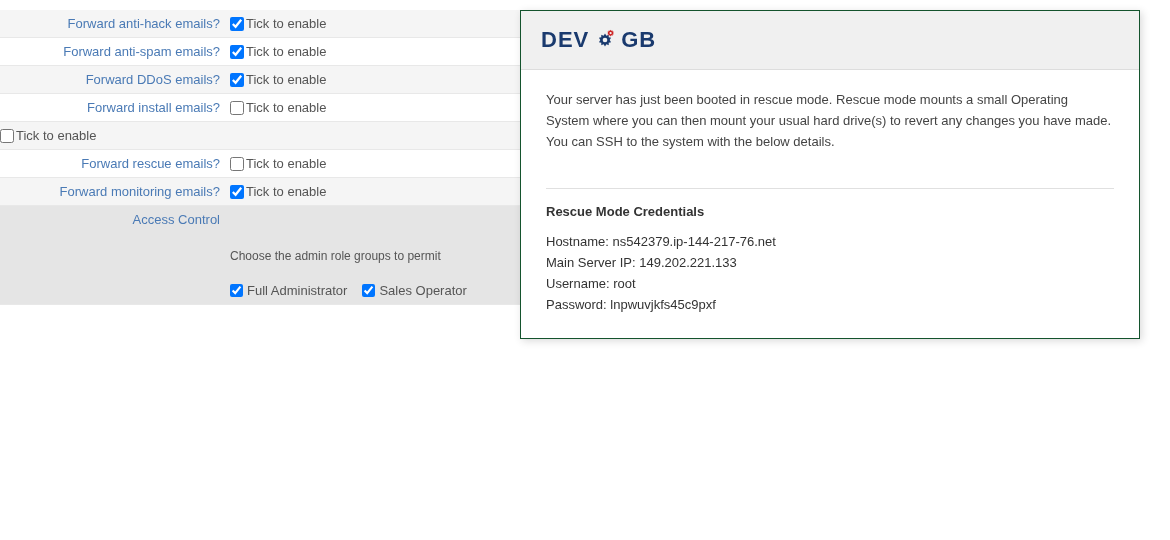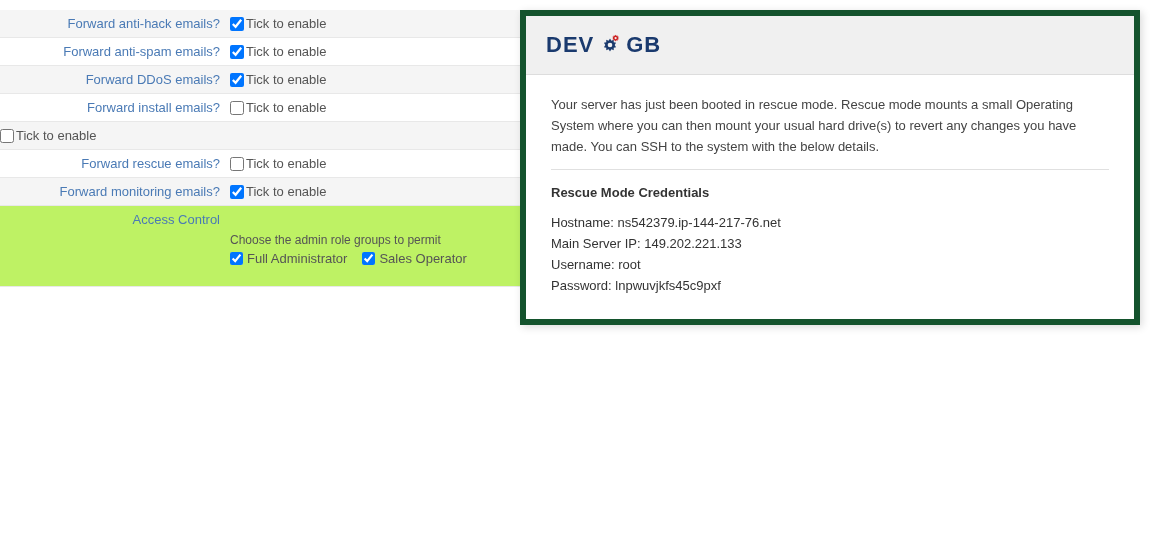--- a/index.html
+++ b/index.html
@@ -68,23 +68,24 @@
 
     .tick-label {
       color: #555;
       font-size: 13px;
     }
 
     
     .access-control-row {
       display: flex;
       flex-direction: column;
-      padding: 6px 10px 20px 0;
-      background: #bef264;
+      padding: 6px 10px 6px 0;
+      background: #e5e5e5;
       border-bottom: 1px solid #e8e8e8;
+      gap: 16px;
     }
 
     .access-control-header {
       display: flex;
       align-items: center;
     }
 
     .access-control-label {
       text-align: right;
       width: 230px;
@@ -118,21 +119,21 @@
       font-size: 13px;
     }
 
     
     .right-panel {
       position: absolute;
       left: 520px;
       top: 10px;
       width: 620px;
       background: #22c55e;
-      border: 6px solid #14532d;
+      border: 1px solid #14532d;
       box-shadow: 2px 2px 8px rgba(0,0,0,0.15);
     }
 
     .modal-header {
       background: #f0f0f0;
       padding: 15px 20px;
       border-bottom: 1px solid #ddd;
       display: flex;
       align-items: center;
     }
@@ -156,21 +157,21 @@
 
     .modal-body {
       padding: 20px 25px;
       background: #fff;
     }
 
     .modal-body p {
       color: #444;
       font-size: 13px;
       line-height: 1.6;
-      margin-bottom: 12px;
+      margin-bottom: 36px;
     }
 
     .credentials-section {
       margin-top: 10px;
     }
 
     .credentials-title {
       font-size: 13px;
       font-weight: bold;
       color: #333;

